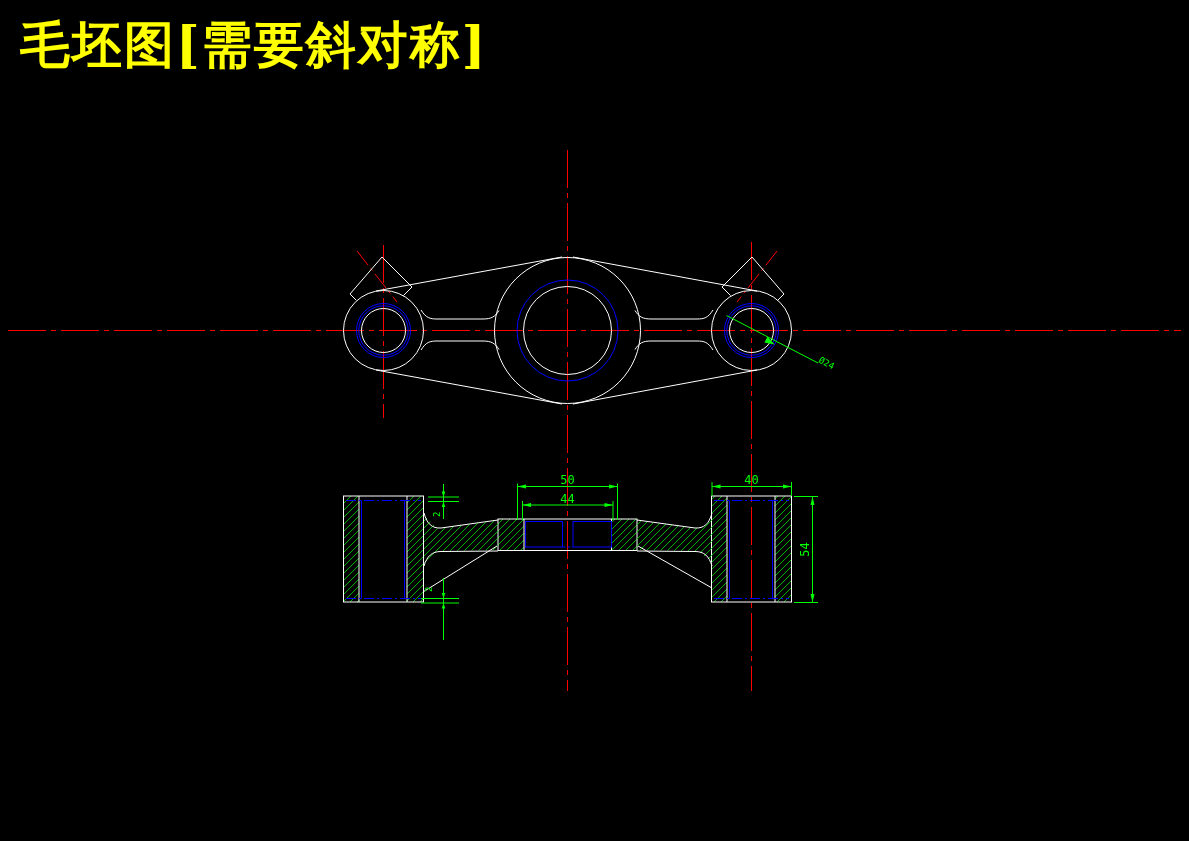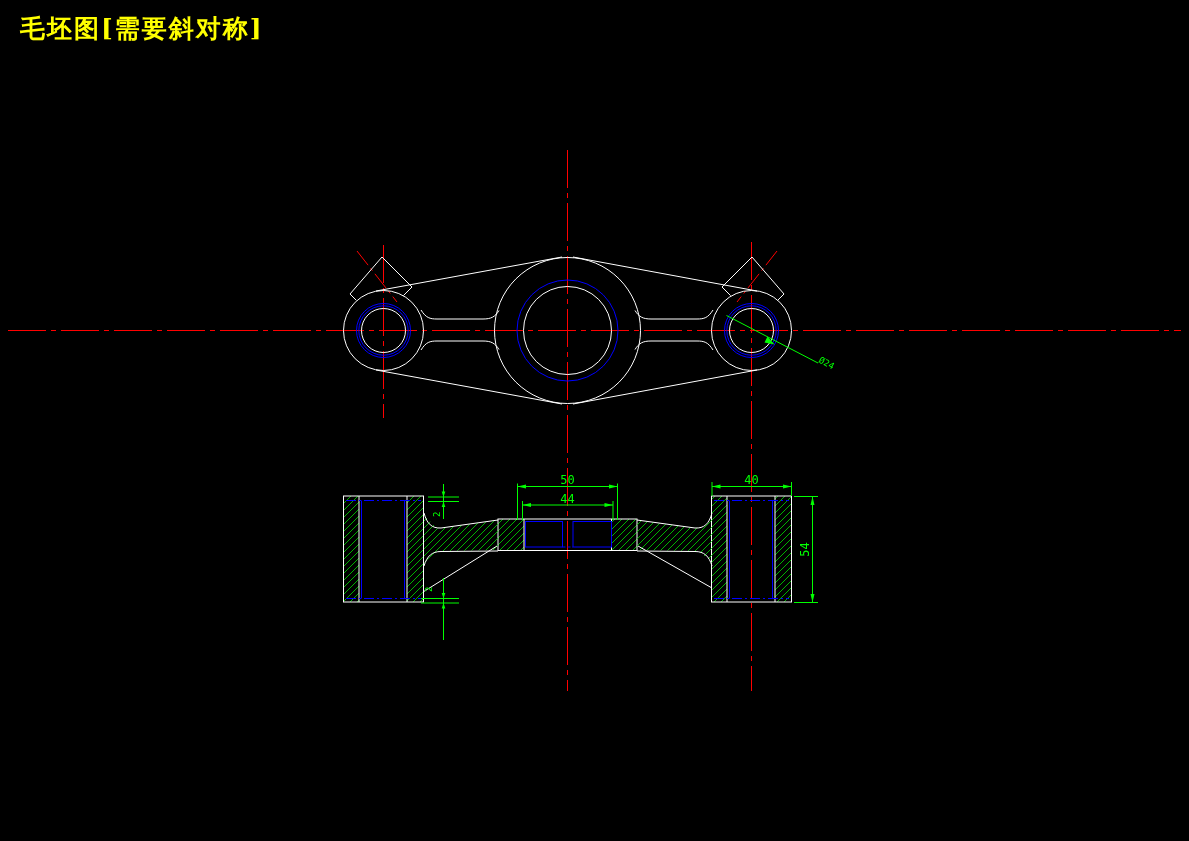--- a/index.html
+++ b/index.html
@@ -1,20 +1,20 @@
 <!DOCTYPE html>
 <html><head>
 <meta charset="utf-8">
 <style>
   html,body{margin:0;padding:0;background:#000;}
   #stage{position:relative;width:1189px;height:841px;background:#000;overflow:hidden;
          font-family:"Liberation Sans",sans-serif;}
   #title{position:absolute;left:20px;top:12px;
          font-family:"DejaVu Serif",serif;font-weight:bold;
-         font-size:25px;letter-spacing:2px;color:#FFFF00;white-space:nowrap;}
+         font-size:50px;letter-spacing:2px;color:#FFFF00;white-space:nowrap;}
   svg text{font-family:"DejaVu Sans Mono",monospace;}
   .dimtxt{fill:#00FF00;font-size:12px;}
   .dimtxt-sm{fill:#00FF00;font-size:9px;}
 </style>
 </head>
 <body>
 
 <div id="stage">
 
   <div id="title">毛坯图[需要斜对称]</div>

